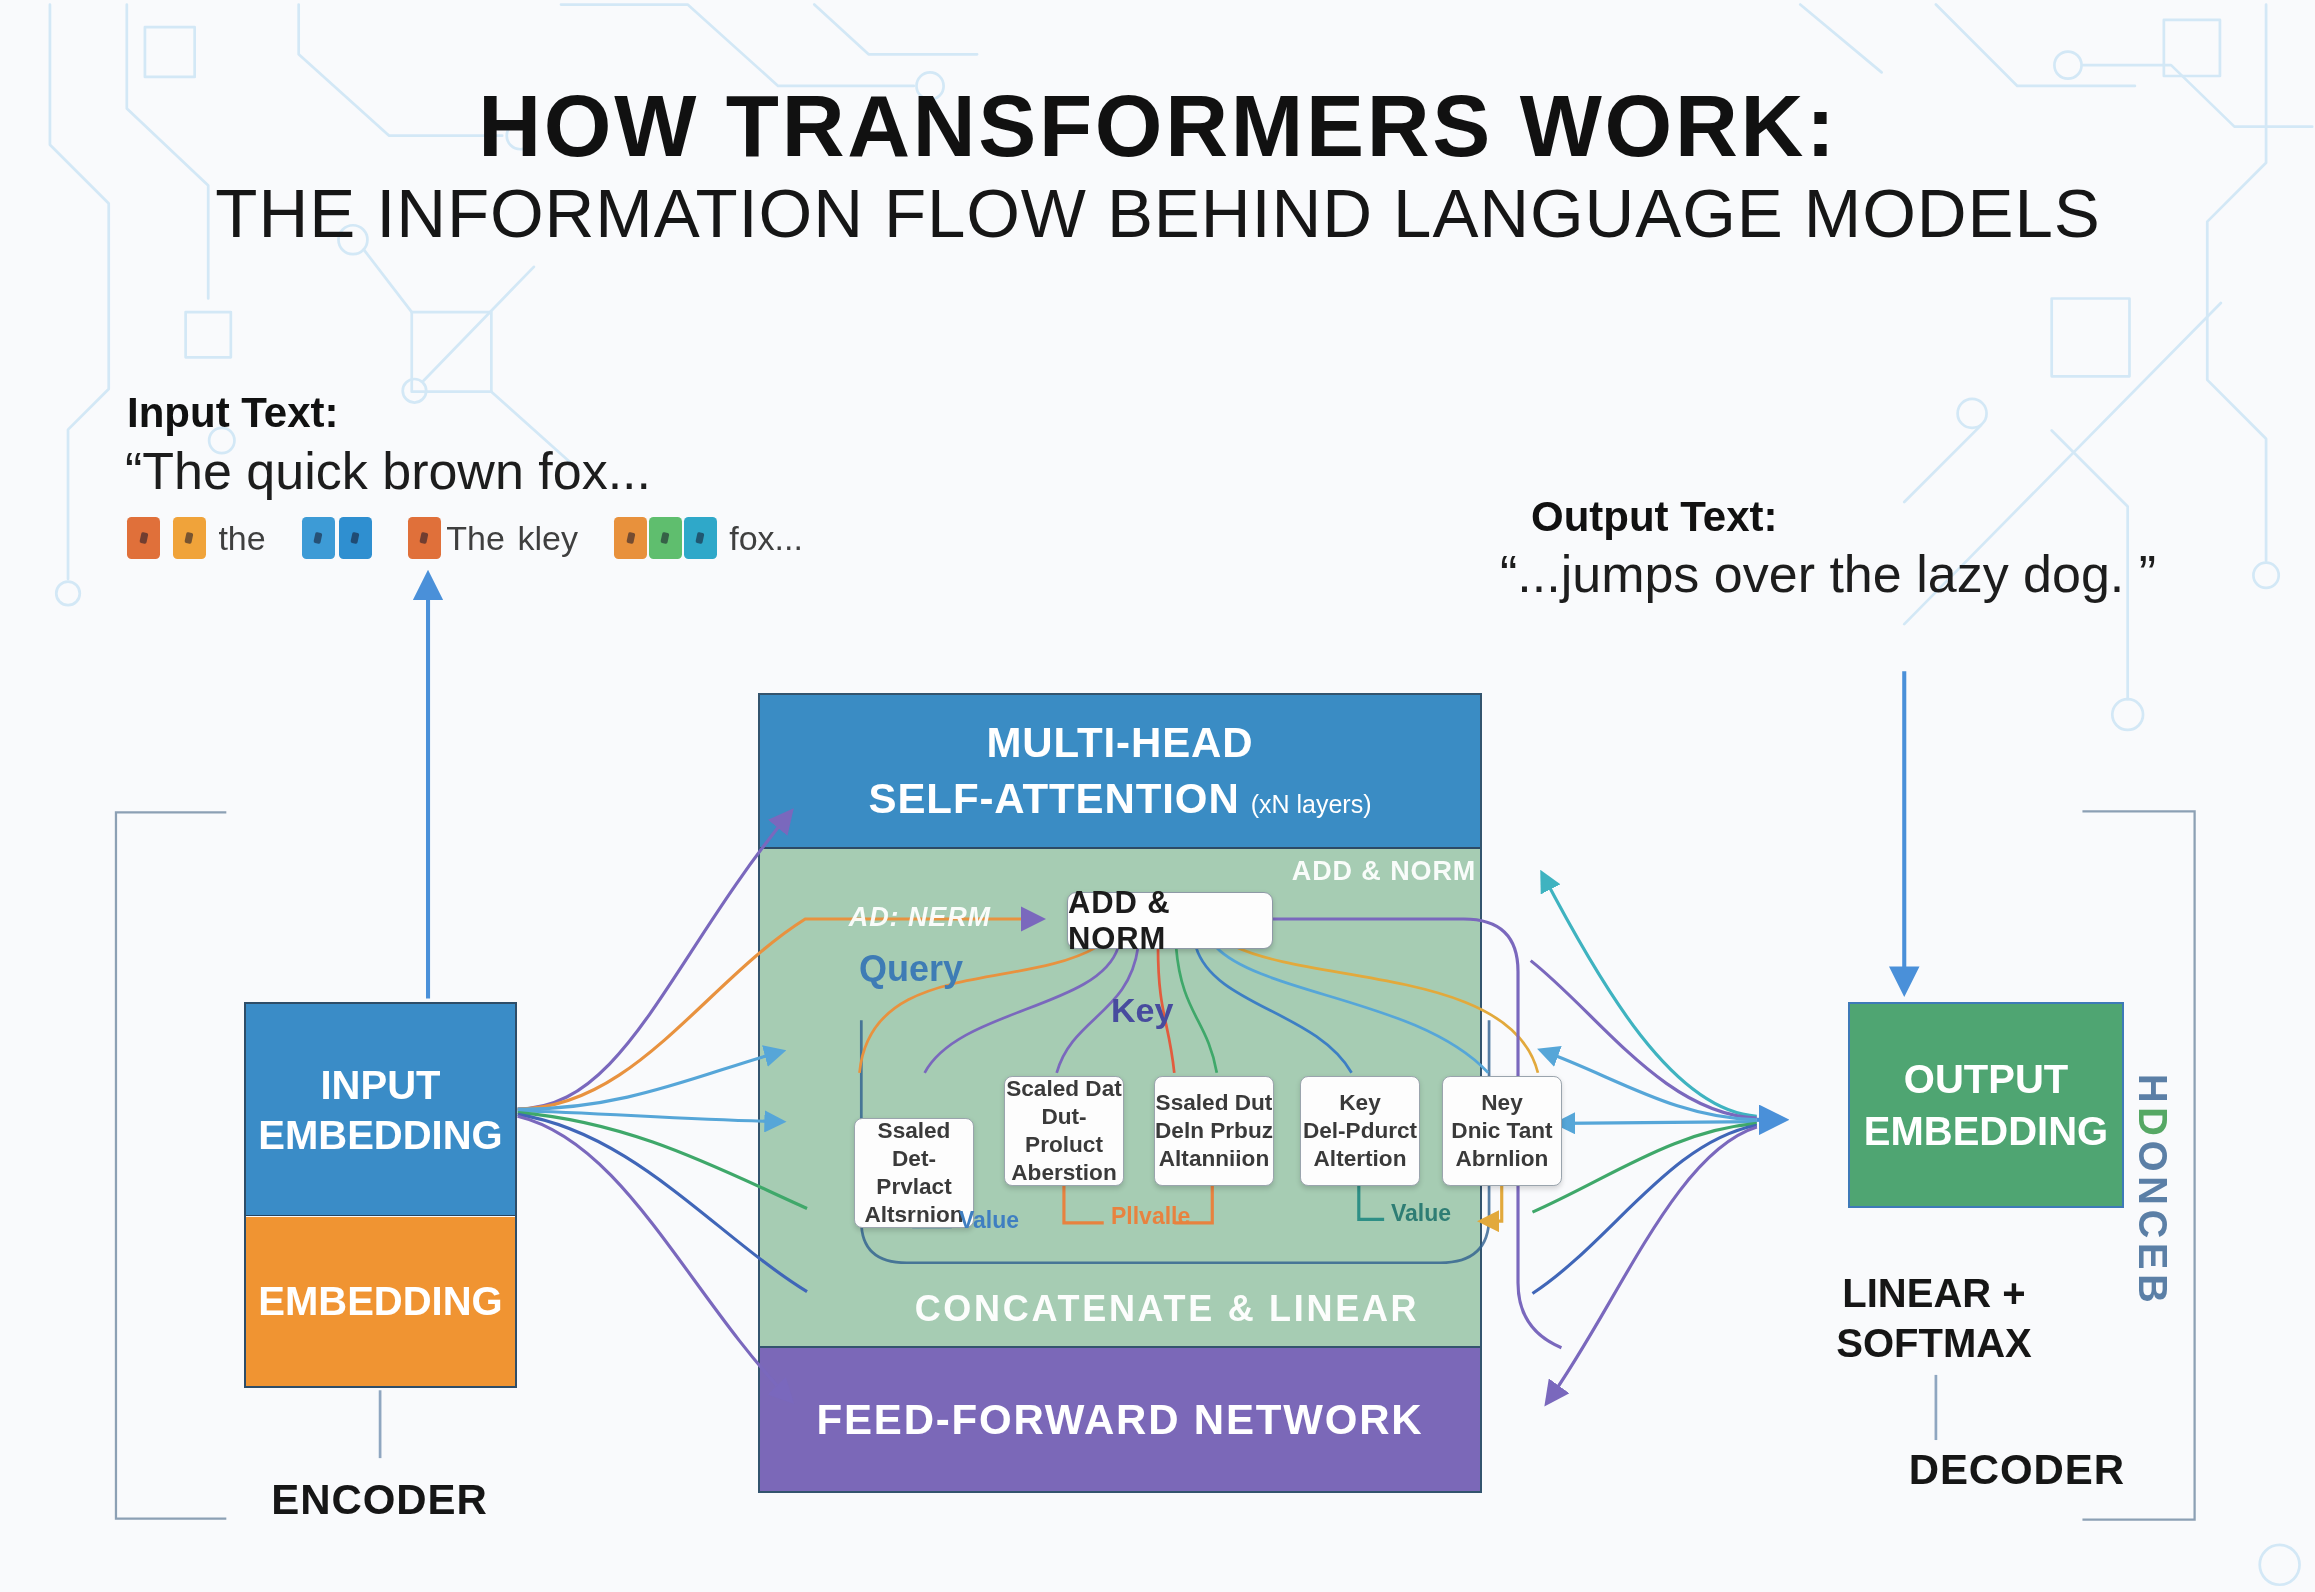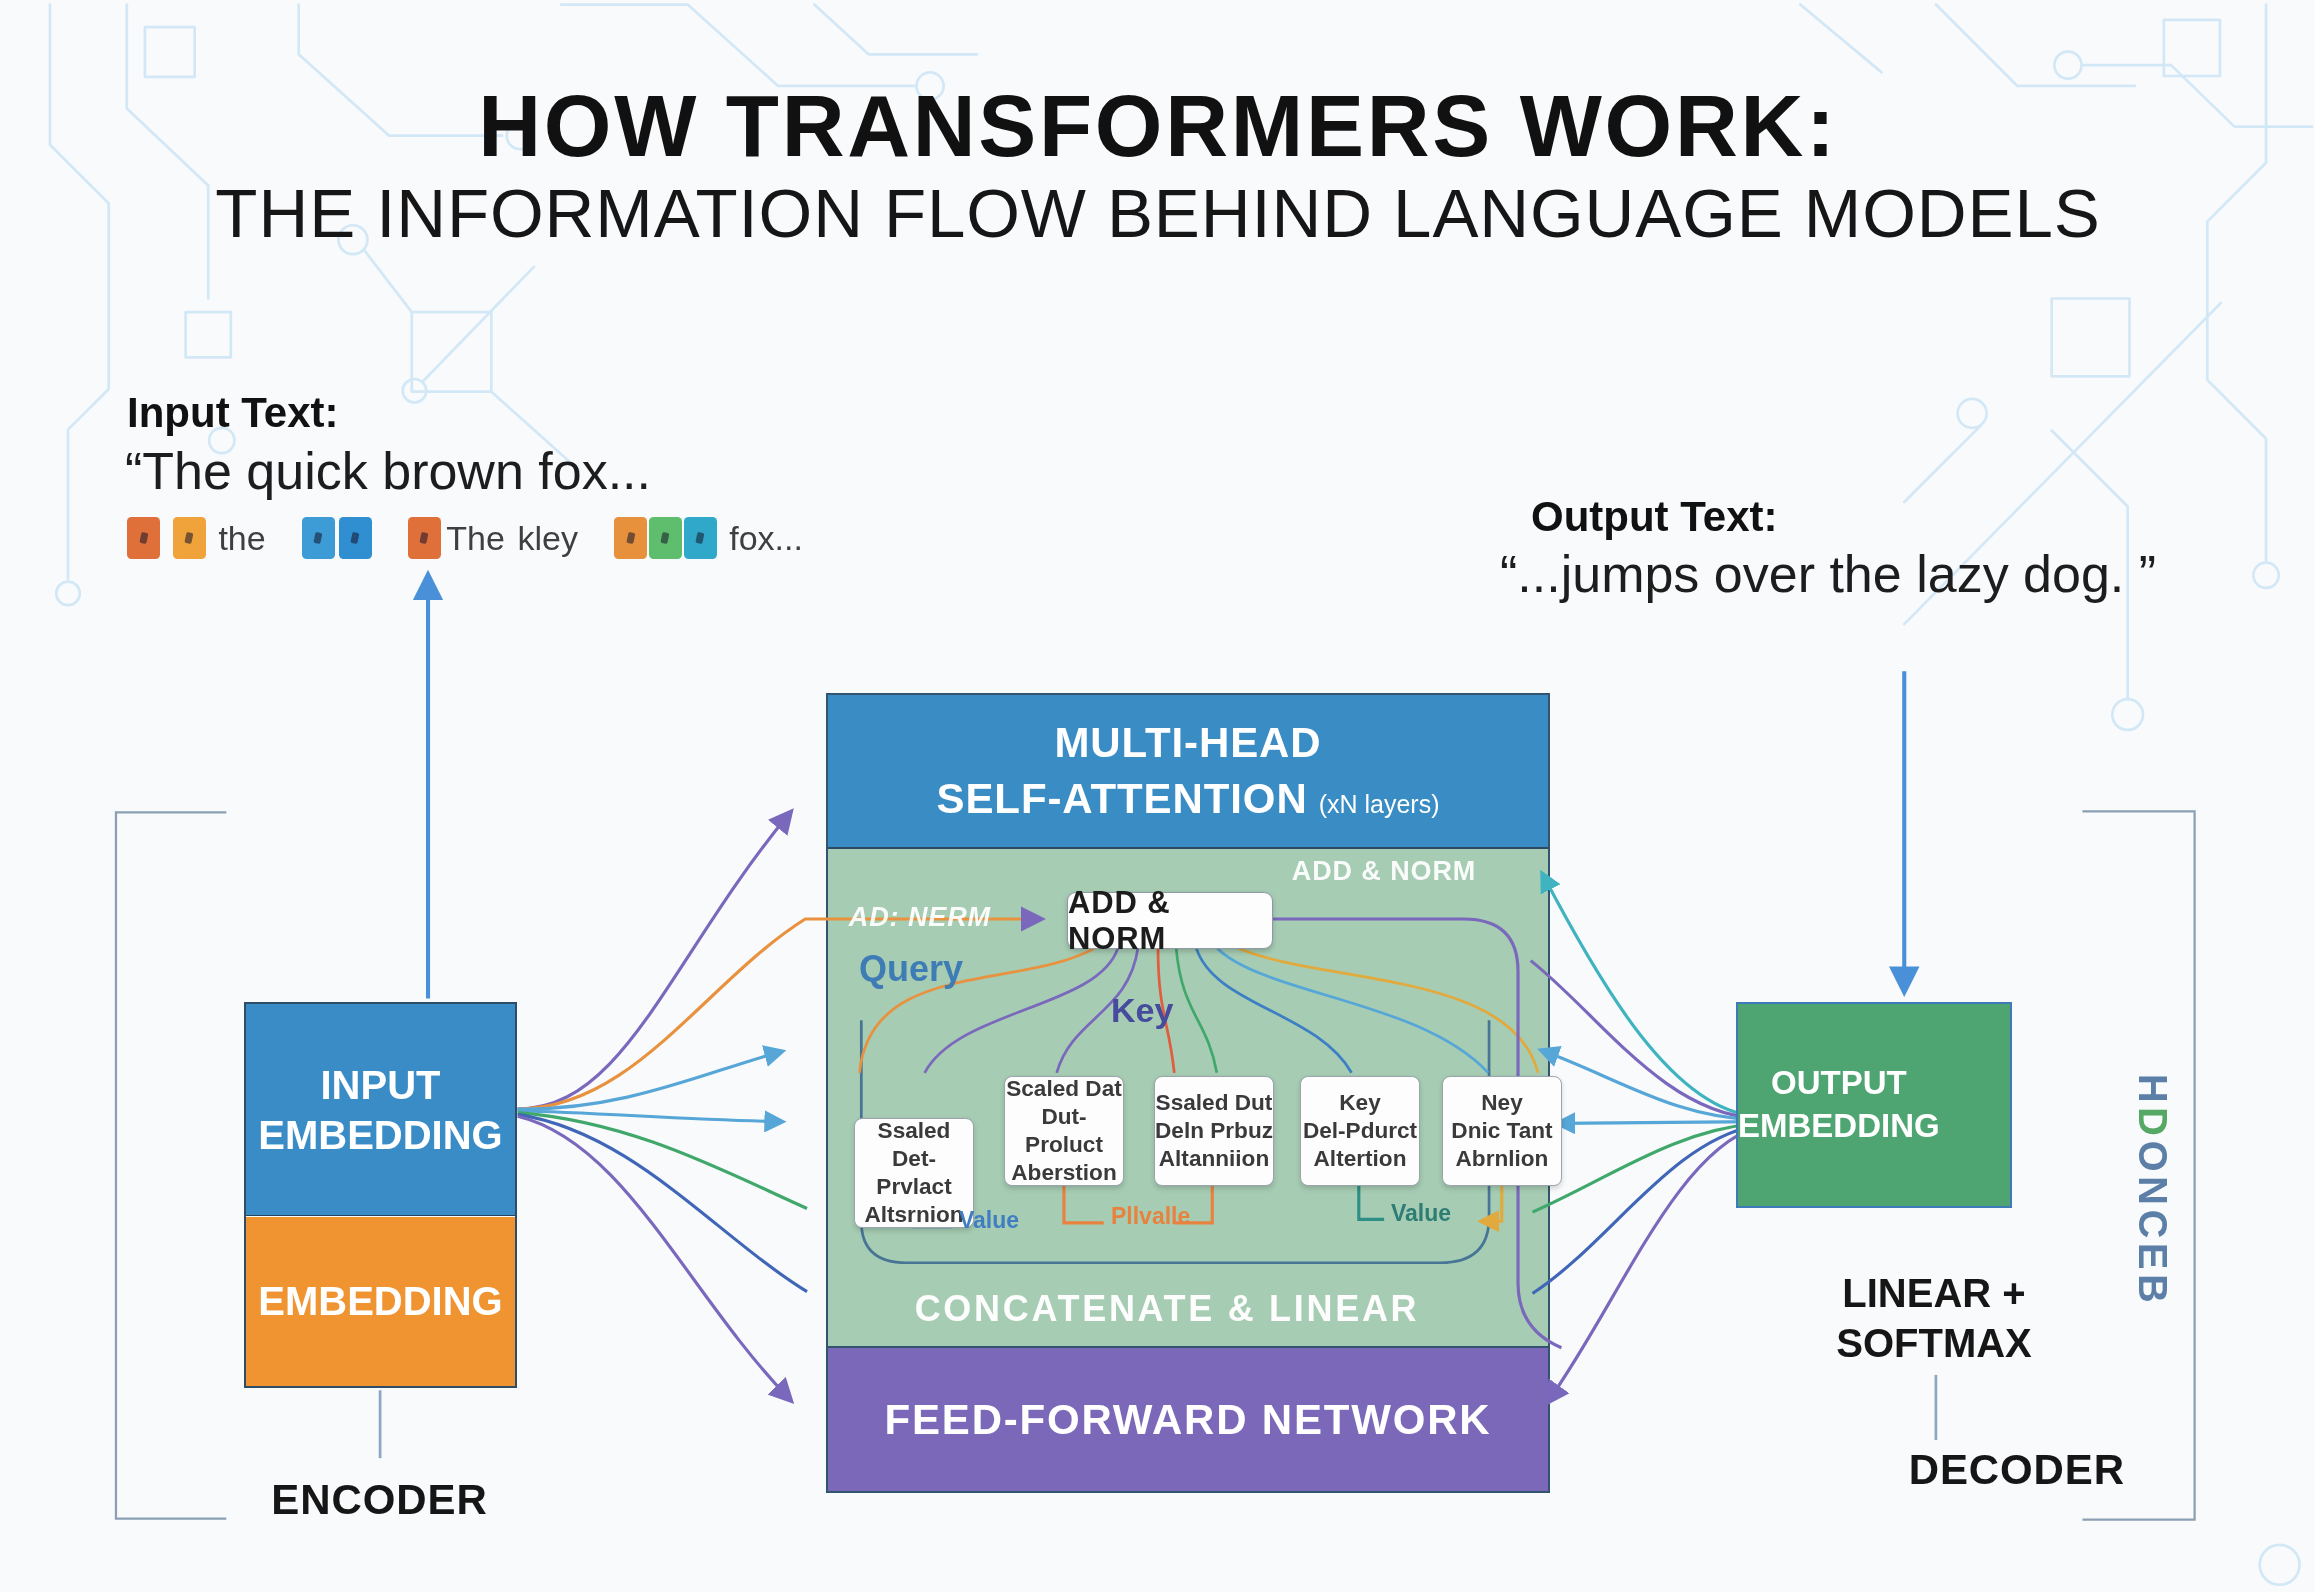--- a/index.html
+++ b/index.html
@@ -20,21 +20,21 @@
   .io-quote{font-size:52px;font-weight:400;color:#1d1d1d;}
   .token-row{display:flex;align-items:center;gap:12.7px;}
   .chip{width:33px;height:42px;border-radius:4.5px;position:relative;flex:0 0 auto;}
   .chip::after{content:"";position:absolute;left:50%;top:50%;width:7.2px;height:11px;
                transform:translate(-50%,-50%) rotate(12deg);background:rgba(20,20,40,.55);border-radius:1.8px;}
   .chip.sm{width:31px;height:38px;}
   .tok-word{font-size:34px;color:#3f3f3f;white-space:nowrap;}
   .gap-lg{margin-left:23.5px;}
 
   
-  .attn{left:826px;top:693px;width:724px;height:800px;border:2.7px solid #33546e;box-sizing:border-box;
+  .attn{left:758px;top:693px;width:724px;height:800px;border:2.7px solid #33546e;box-sizing:border-box;
         background:#a6ccb3;}
   .attn-header{position:absolute;left:0;top:0;width:100%;height:154px;background:#3a8cc4;
                border-bottom:2.7px solid #2c4a66;box-sizing:border-box;display:flex;flex-direction:column;
                align-items:center;justify-content:center;color:#fff;}
   .attn-header .l1{font-size:42px;font-weight:700;letter-spacing:0.9px;}
   .attn-header .l2{font-size:42px;font-weight:700;letter-spacing:0.9px;margin-top:7.2px;}
   .attn-header .note{font-size:25px;font-weight:400;margin-left:11px;letter-spacing:0;}
   .attn-ffn{position:absolute;left:0;bottom:0;width:100%;height:145px;background:#7b68b8;
             border-top:2.7px solid #33546e;box-sizing:border-box;display:flex;align-items:center;
             justify-content:center;color:#fff;font-size:42px;font-weight:700;letter-spacing:1.8px;}
@@ -51,23 +51,23 @@
   .qk{font-weight:700;}
   .value-lab{font-size:23px;font-weight:700;white-space:nowrap;}
 
   
   .in-embed{left:244px;top:1002px;width:273px;height:386px;border:2.7px solid #2e4d68;box-sizing:border-box;}
   .in-embed .top{position:absolute;left:0;top:0;width:100%;height:212px;background:#3a8cc7;
                  border-bottom:1.8px solid #27445e;box-sizing:border-box;display:flex;align-items:center;
                  justify-content:center;text-align:center;color:#fff;font-size:40px;font-weight:700;line-height:1.25;}
   .in-embed .bot{position:absolute;left:0;bottom:0;width:100%;height:169px;background:#f09432;
                  display:flex;align-items:center;justify-content:center;color:#fff;font-size:40px;font-weight:700;}
-  .out-embed{left:1736px;top:1002px;width:276px;height:206px;background:#4fa572;border:2.7px solid #3e7ab8;
-             box-sizing:border-box;display:flex;align-items:center;justify-content:flex-start;text-align:center;
-             color:#fff;font-size:33px;font-weight:700;line-height:1.3;}
+  .out-embed{left:1848px;top:1002px;width:276px;height:206px;background:#4fa572;border:2.7px solid #3e7ab8;
+             box-sizing:border-box;display:flex;align-items:center;justify-content:center;text-align:center;
+             color:#fff;font-size:40px;font-weight:700;line-height:1.3;}
   .blk-label{font-size:42px;font-weight:700;color:#161616;letter-spacing:0.9px;white-space:nowrap;}
   .linsoft{left:1796px;top:1268px;width:276px;text-align:center;font-size:40px;font-weight:700;
            color:#161616;line-height:1.25;}
   .side-text{left:2108px;top:1086px;width:90px;height:208px;display:flex;align-items:center;justify-content:center;}
   .side-text .inner{transform:rotate(90deg);font-size:40px;font-weight:700;letter-spacing:4.5px;
                     color:#5b7fa6;white-space:nowrap;}
   .side-text .g{color:#56a865;}
 </style>
 </head>
 <body>

